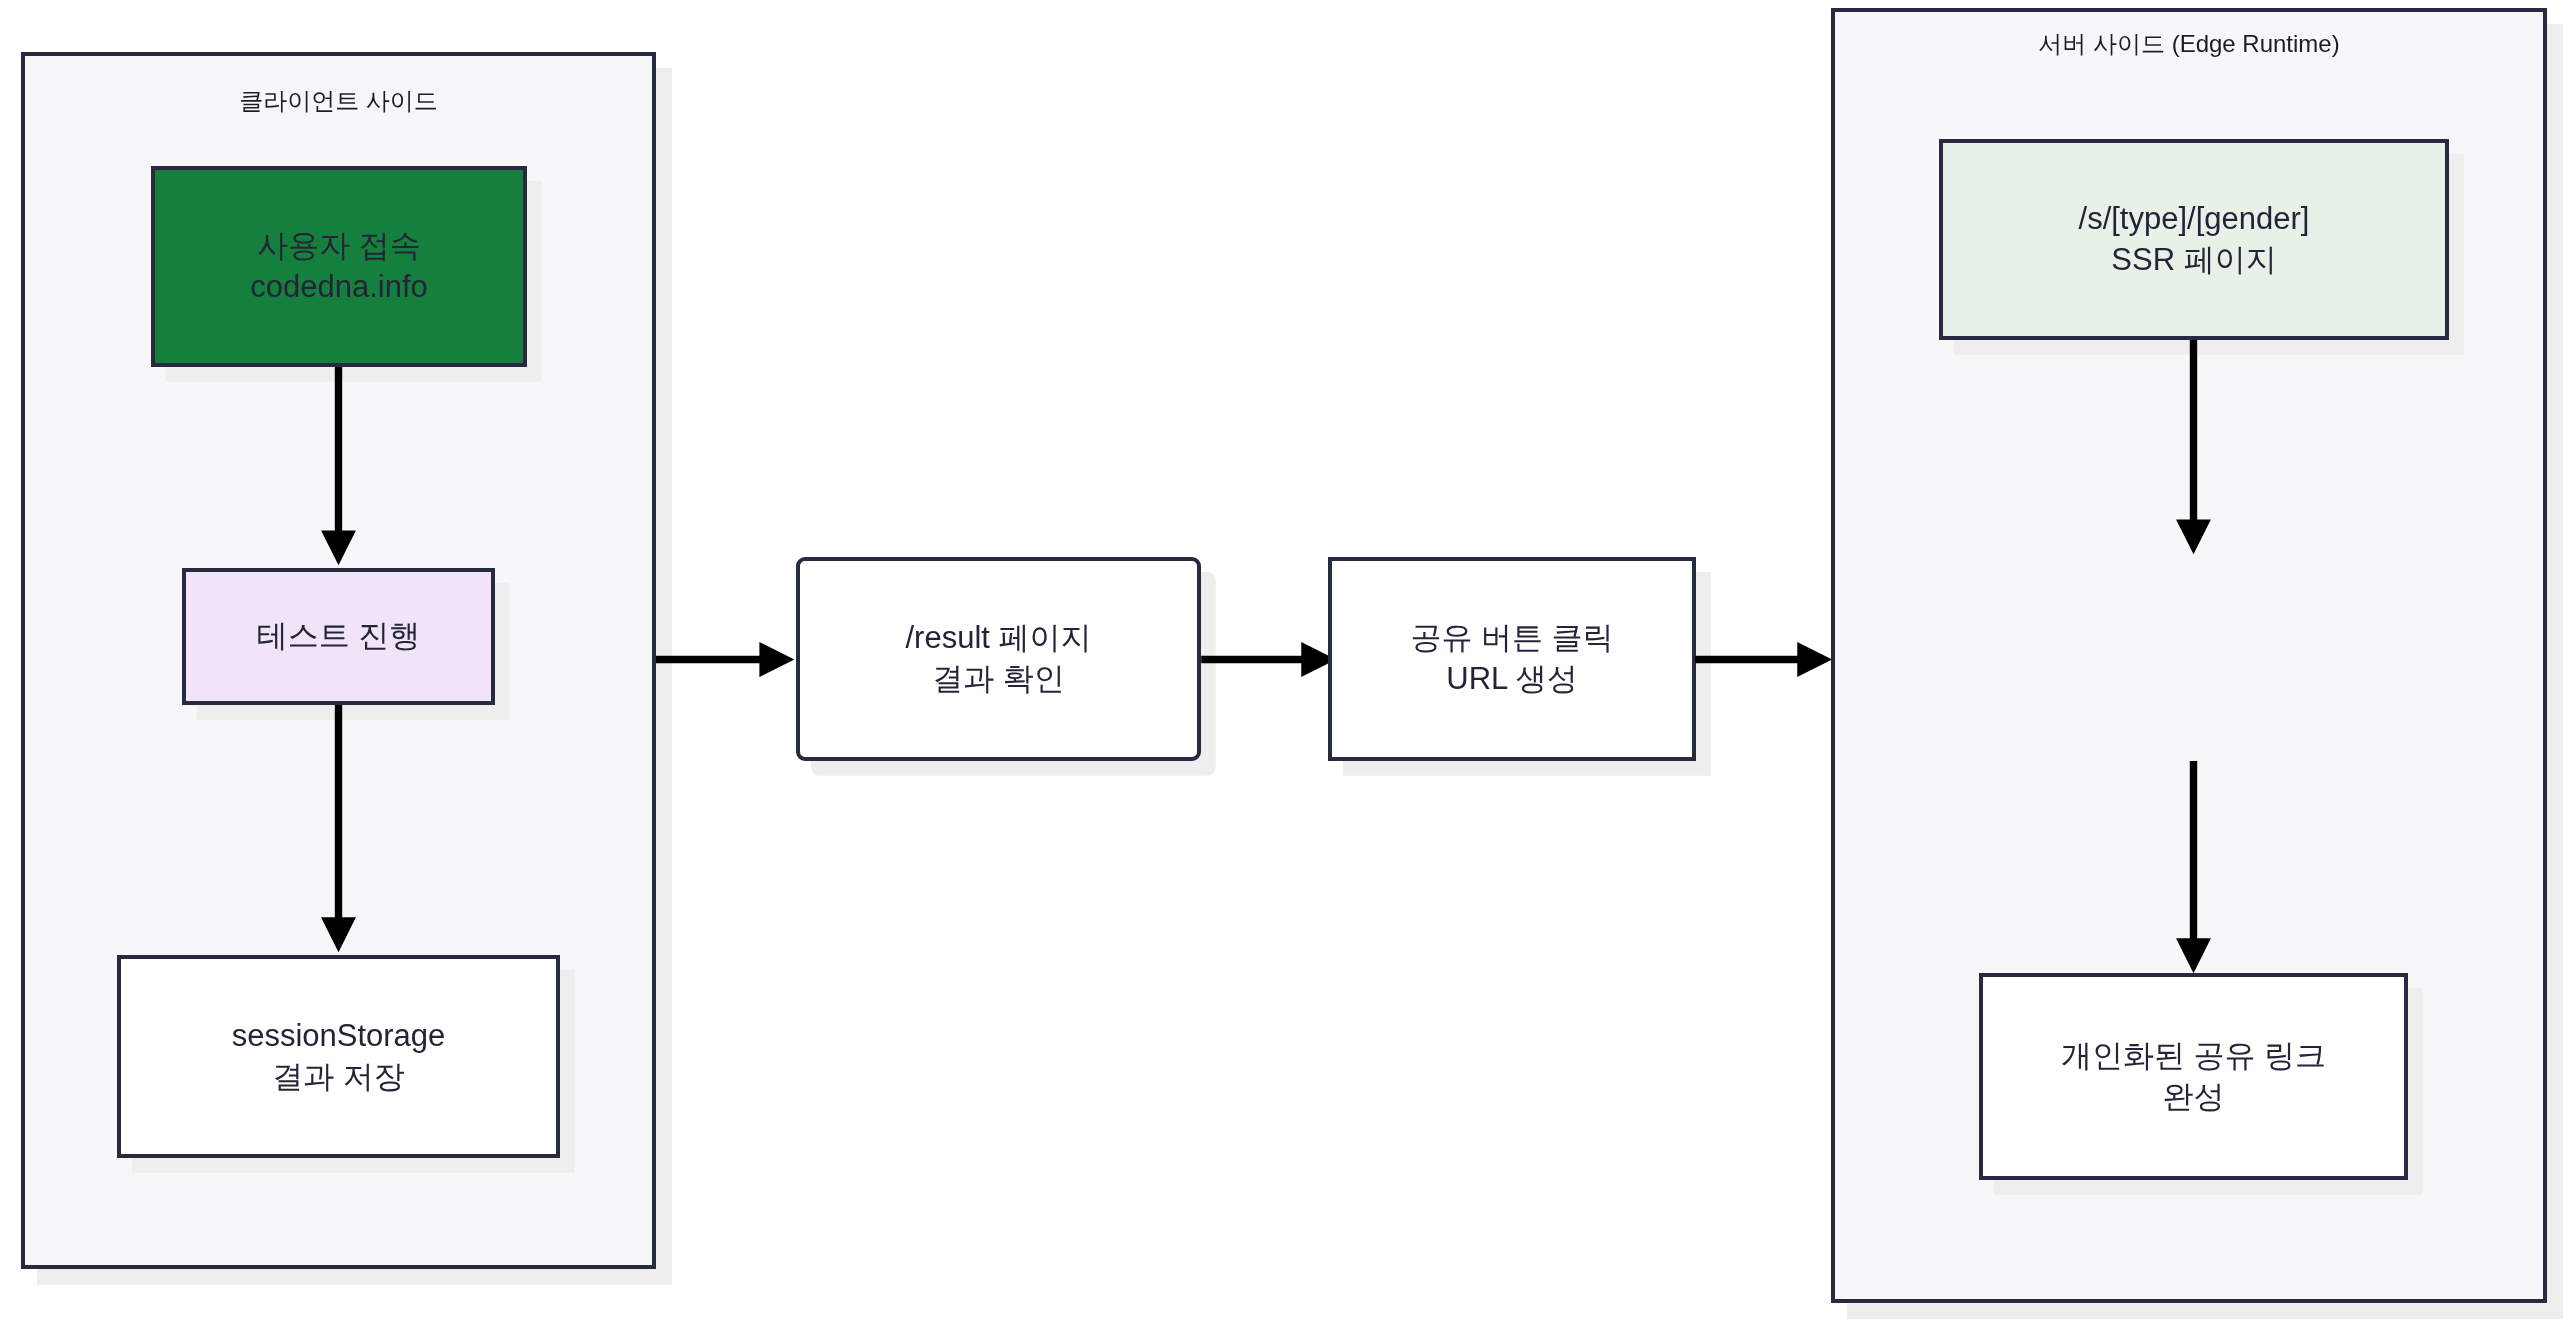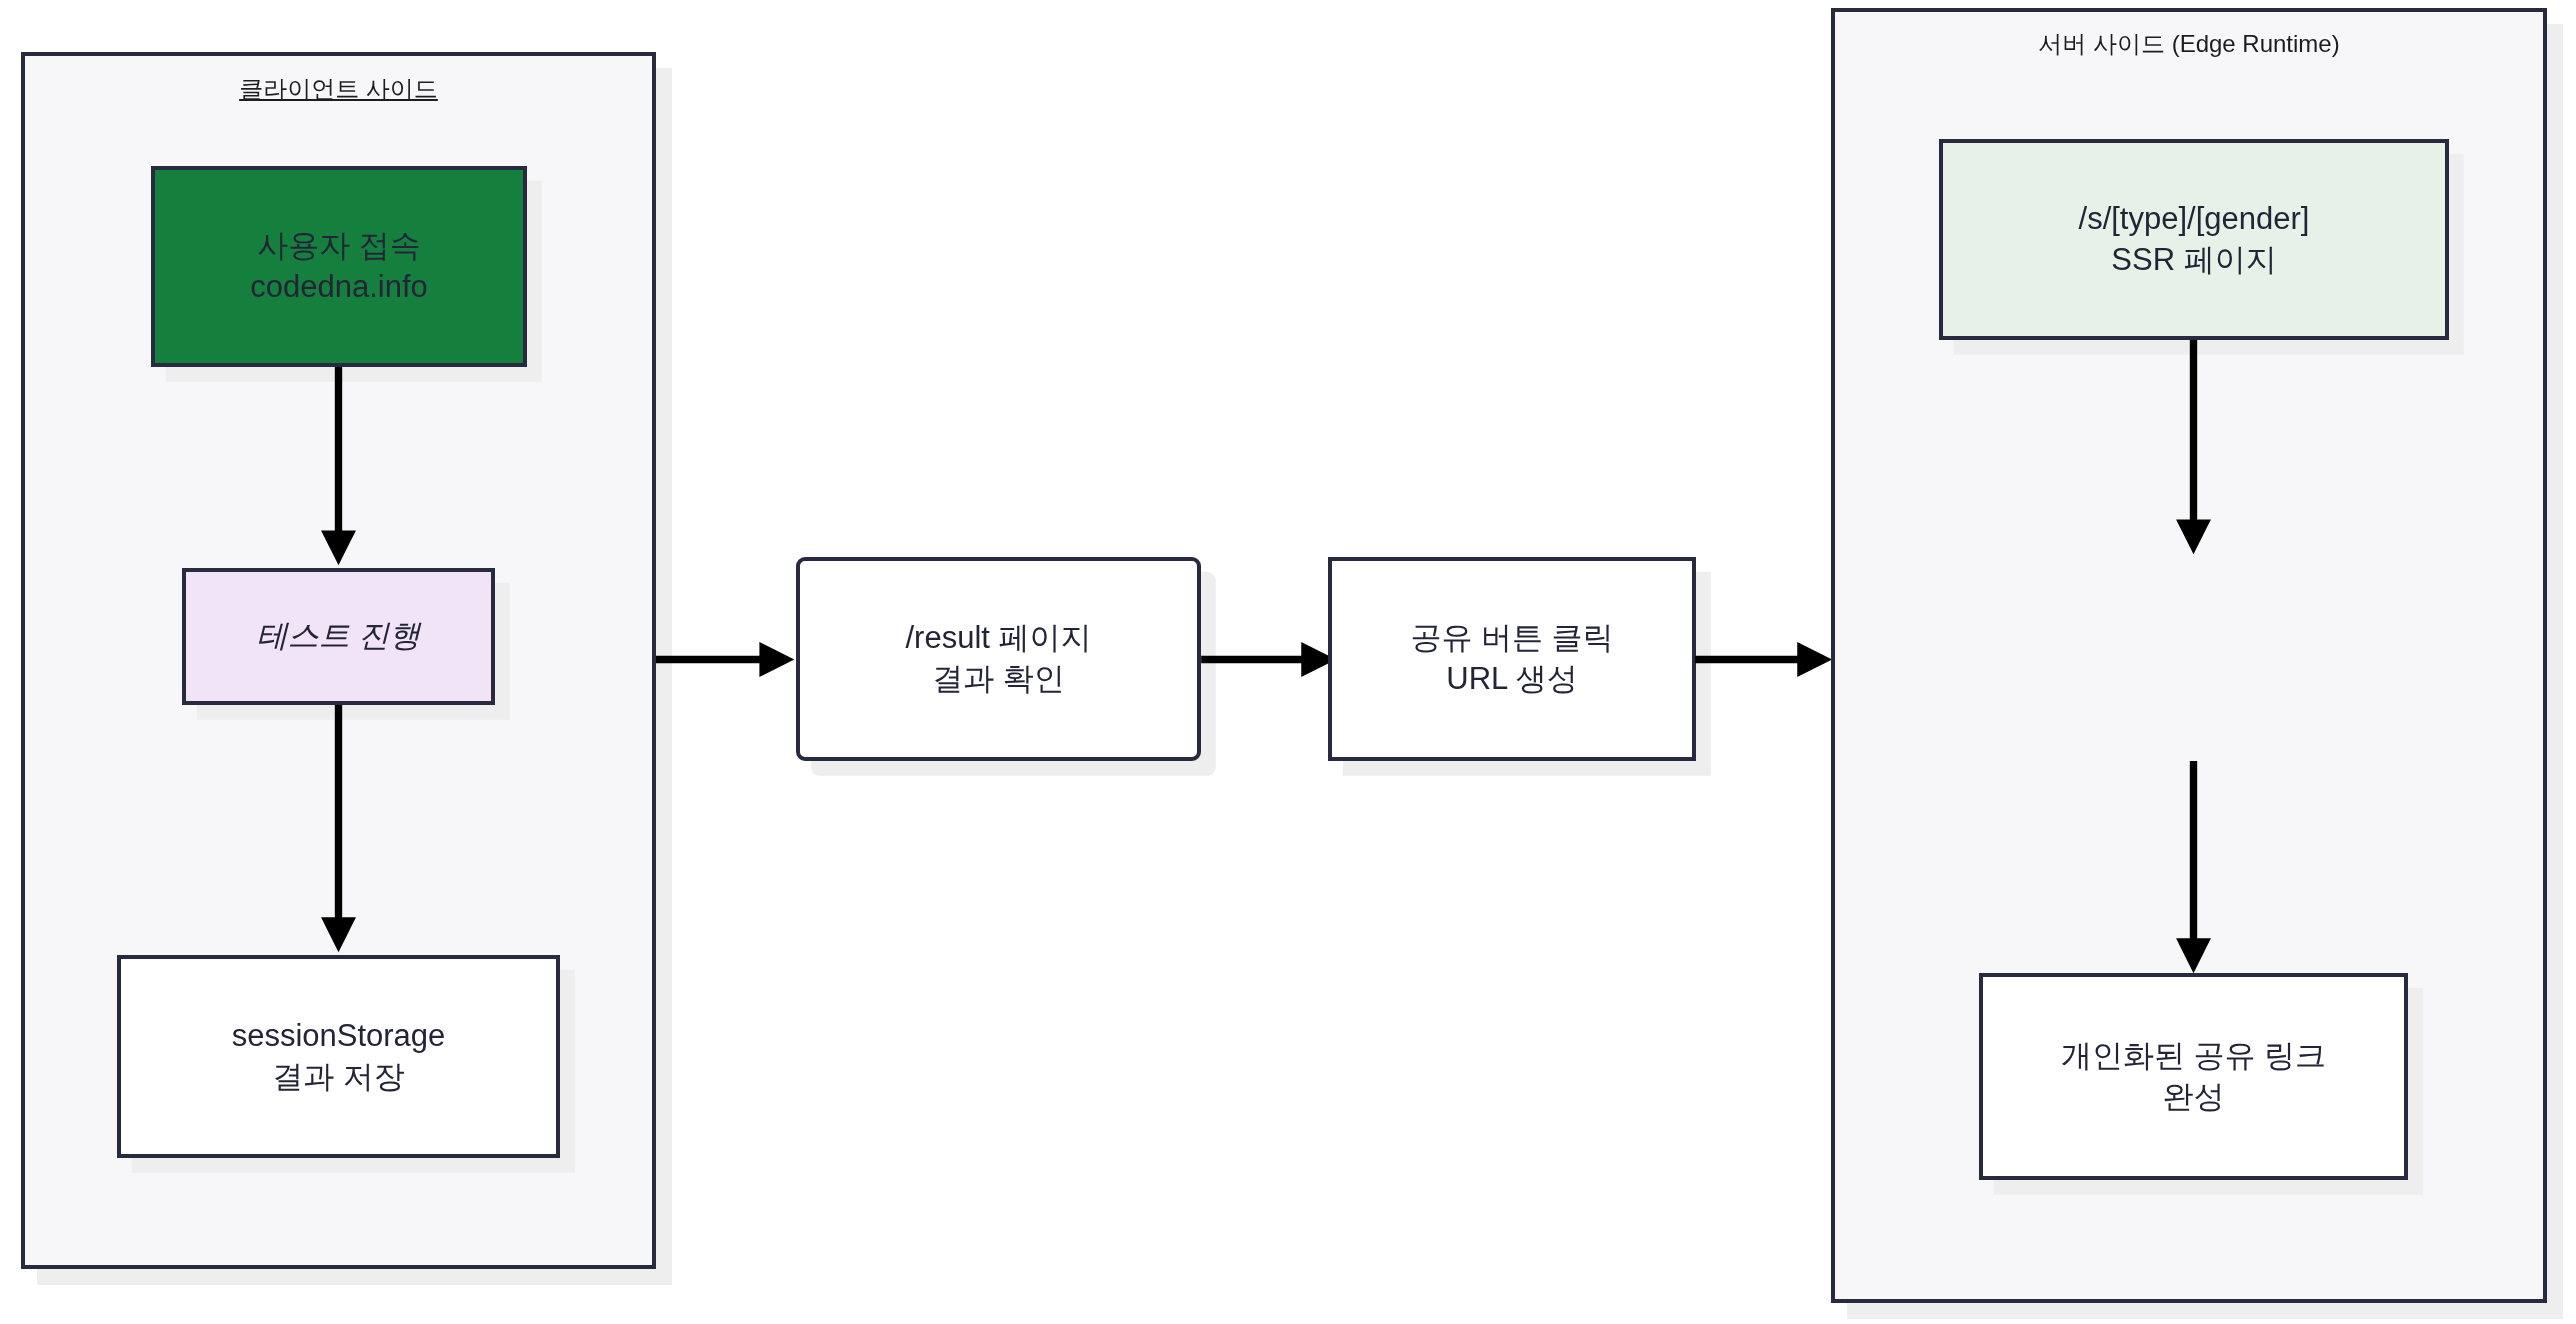--- a/index.html
+++ b/index.html
@@ -66,38 +66,38 @@
     pointer-events: none;
   }
   .arrow svg { display: block; overflow: visible; }
 </style>
 </head>
 <body>
 
 <div id="canvas">
 
   <div class="subgraph" style="left:21px; top:52px; width:635px; height:1217px;">
-    <div class="subgraph-title" style="top:20px;text-decoration:underline;">클라이언트 사이드</div>
+    <div class="subgraph-title" style="top:32px;">클라이언트 사이드</div>
   </div>
 
   <div class="node node-blue" style="left:151px; top:166px; width:376px; height:201px;">
     <div>
       <span class="line">사용자 접속</span>
       <span class="line">codedna.info</span>
     </div>
   </div>
 
   <div class="arrow" style="left:315px; top:367px; width:47px; height:201px;">
     <svg width="47" height="201" viewBox="0 0 70 300">
       <line x1="35" y1="0" x2="35" y2="258" stroke="#000000" stroke-width="11"></line>
       <polygon points="35,296 9,244 61,244" fill="#000000"></polygon>
     </svg>
   </div>
 
-  <div class="node node-pink" style="left:182px; top:568px; width:313px; height:137px;font-style:italic;">
+  <div class="node node-pink" style="left:182px; top:568px; width:313px; height:137px;">
     <div>
       <span class="line">테스트 진행</span>
     </div>
   </div>
 
   <div class="arrow" style="left:315px; top:705px; width:47px; height:250px;">
     <svg width="47" height="250" viewBox="0 0 70 372">
       <line x1="35" y1="0" x2="35" y2="330" stroke="#000000" stroke-width="11"></line>
       <polygon points="35,368 9,316 61,316" fill="#000000"></polygon>
     </svg>

